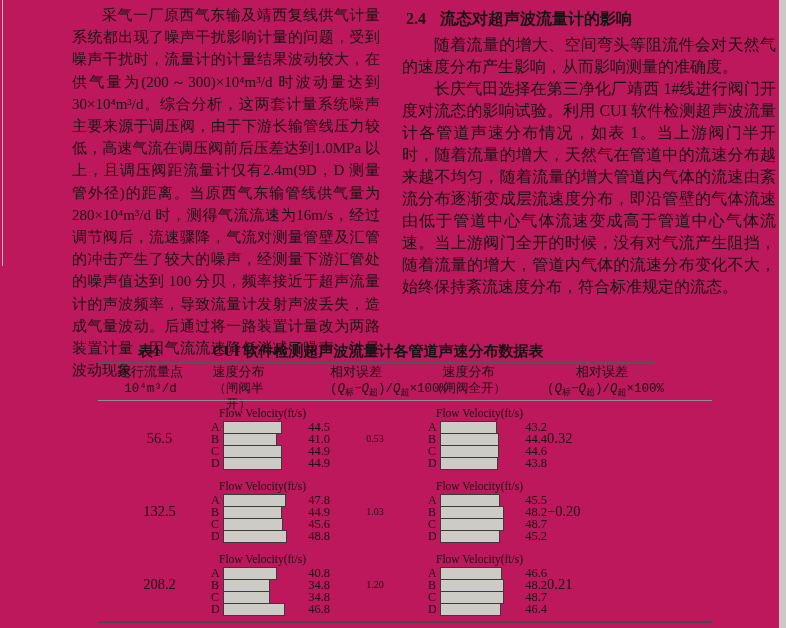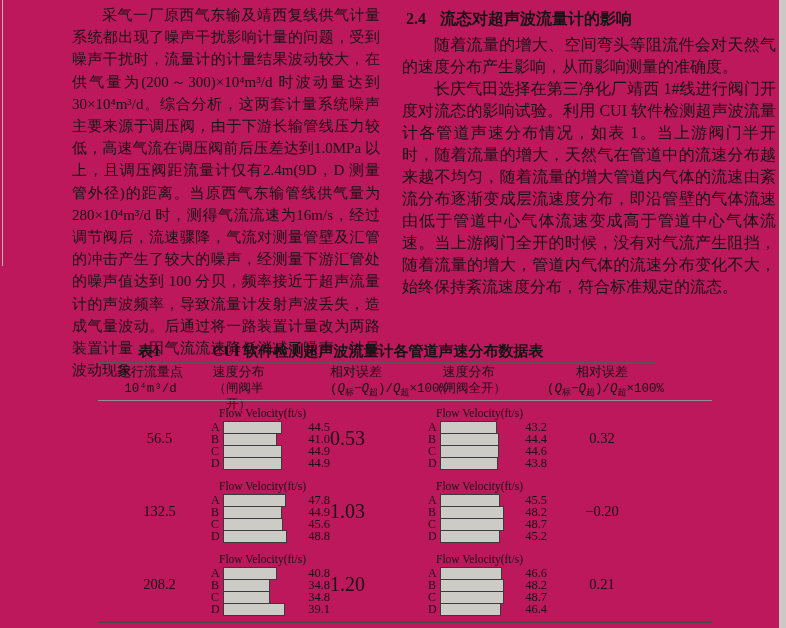--- a/index.html
+++ b/index.html
@@ -36,23 +36,23 @@
   .th-c3{width:90px;padding-right:40px;box-sizing:border-box;white-space:nowrap;}
   .th-c4{width:127px;padding-right:30px;box-sizing:border-box;}
   .th-c5{width:110px;white-space:nowrap;}
   .formula i{font-style:italic;}
   .formula sub{font-size:9px;vertical-align:-3px;}
 
   .tbl-body{position:absolute;left:98px;top:402px;width:660px;}
   .trow{display:flex;height:73px;align-items:center;}
   .td-flow{width:105px;text-align:center;font-size:14.5px;padding-left:18px;box-sizing:border-box;}
   .td-chart{width:127px;}
-  .td-err{width:90px;text-align:left;font-size:20px;}
+  .td-err{width:90px;text-align:center;font-size:10px;}
   .td-chart2{width:127px;}
-  .td-err2{width:110px;text-align:center;font-size:14.5px;}
+  .td-err2{width:110px;text-align:left;font-size:14.5px;}
 
   .chart{padding-left:8px;}
   .chart-title{font-size:11.5px;line-height:13px;margin:0 0 2px 8px;white-space:nowrap;}
   .crow{display:flex;align-items:center;height:13px;margin-top:-1px;}
   .crow:first-of-type{margin-top:0;}
   .clab{display:inline-block;width:15px;font-size:12px;text-align:left;}
   .cbarzone{display:inline-block;width:82px;}
   .cbar{display:block;height:11px;background:#cccbc6;border:1px solid #3a3a3a;}
   .cval{display:inline-block;font-size:12.5px;margin-left:20px;white-space:nowrap;}
 </style>
@@ -272,21 +272,21 @@
               <span class="cbarzone">
                 <span class="cbar" style="width: 45px;"></span>
               </span>
               <span class="cval">34.8</span>
             </div>
             <div class="crow">
               <span class="clab">D</span>
               <span class="cbarzone">
                 <span class="cbar" style="width: 60px;"></span>
               </span>
-              <span class="cval">39.1</span>
+              <span class="cval">46.8</span>
             </div>
           </div>
         </div>
         <div class="td-err">1.20</div>
         <div class="td-chart2">
           <div class="chart">
             <div class="chart-title">Flow Velocity(ft/s)</div>
             <div class="crow">
               <span class="clab">A</span>
               <span class="cbarzone">

